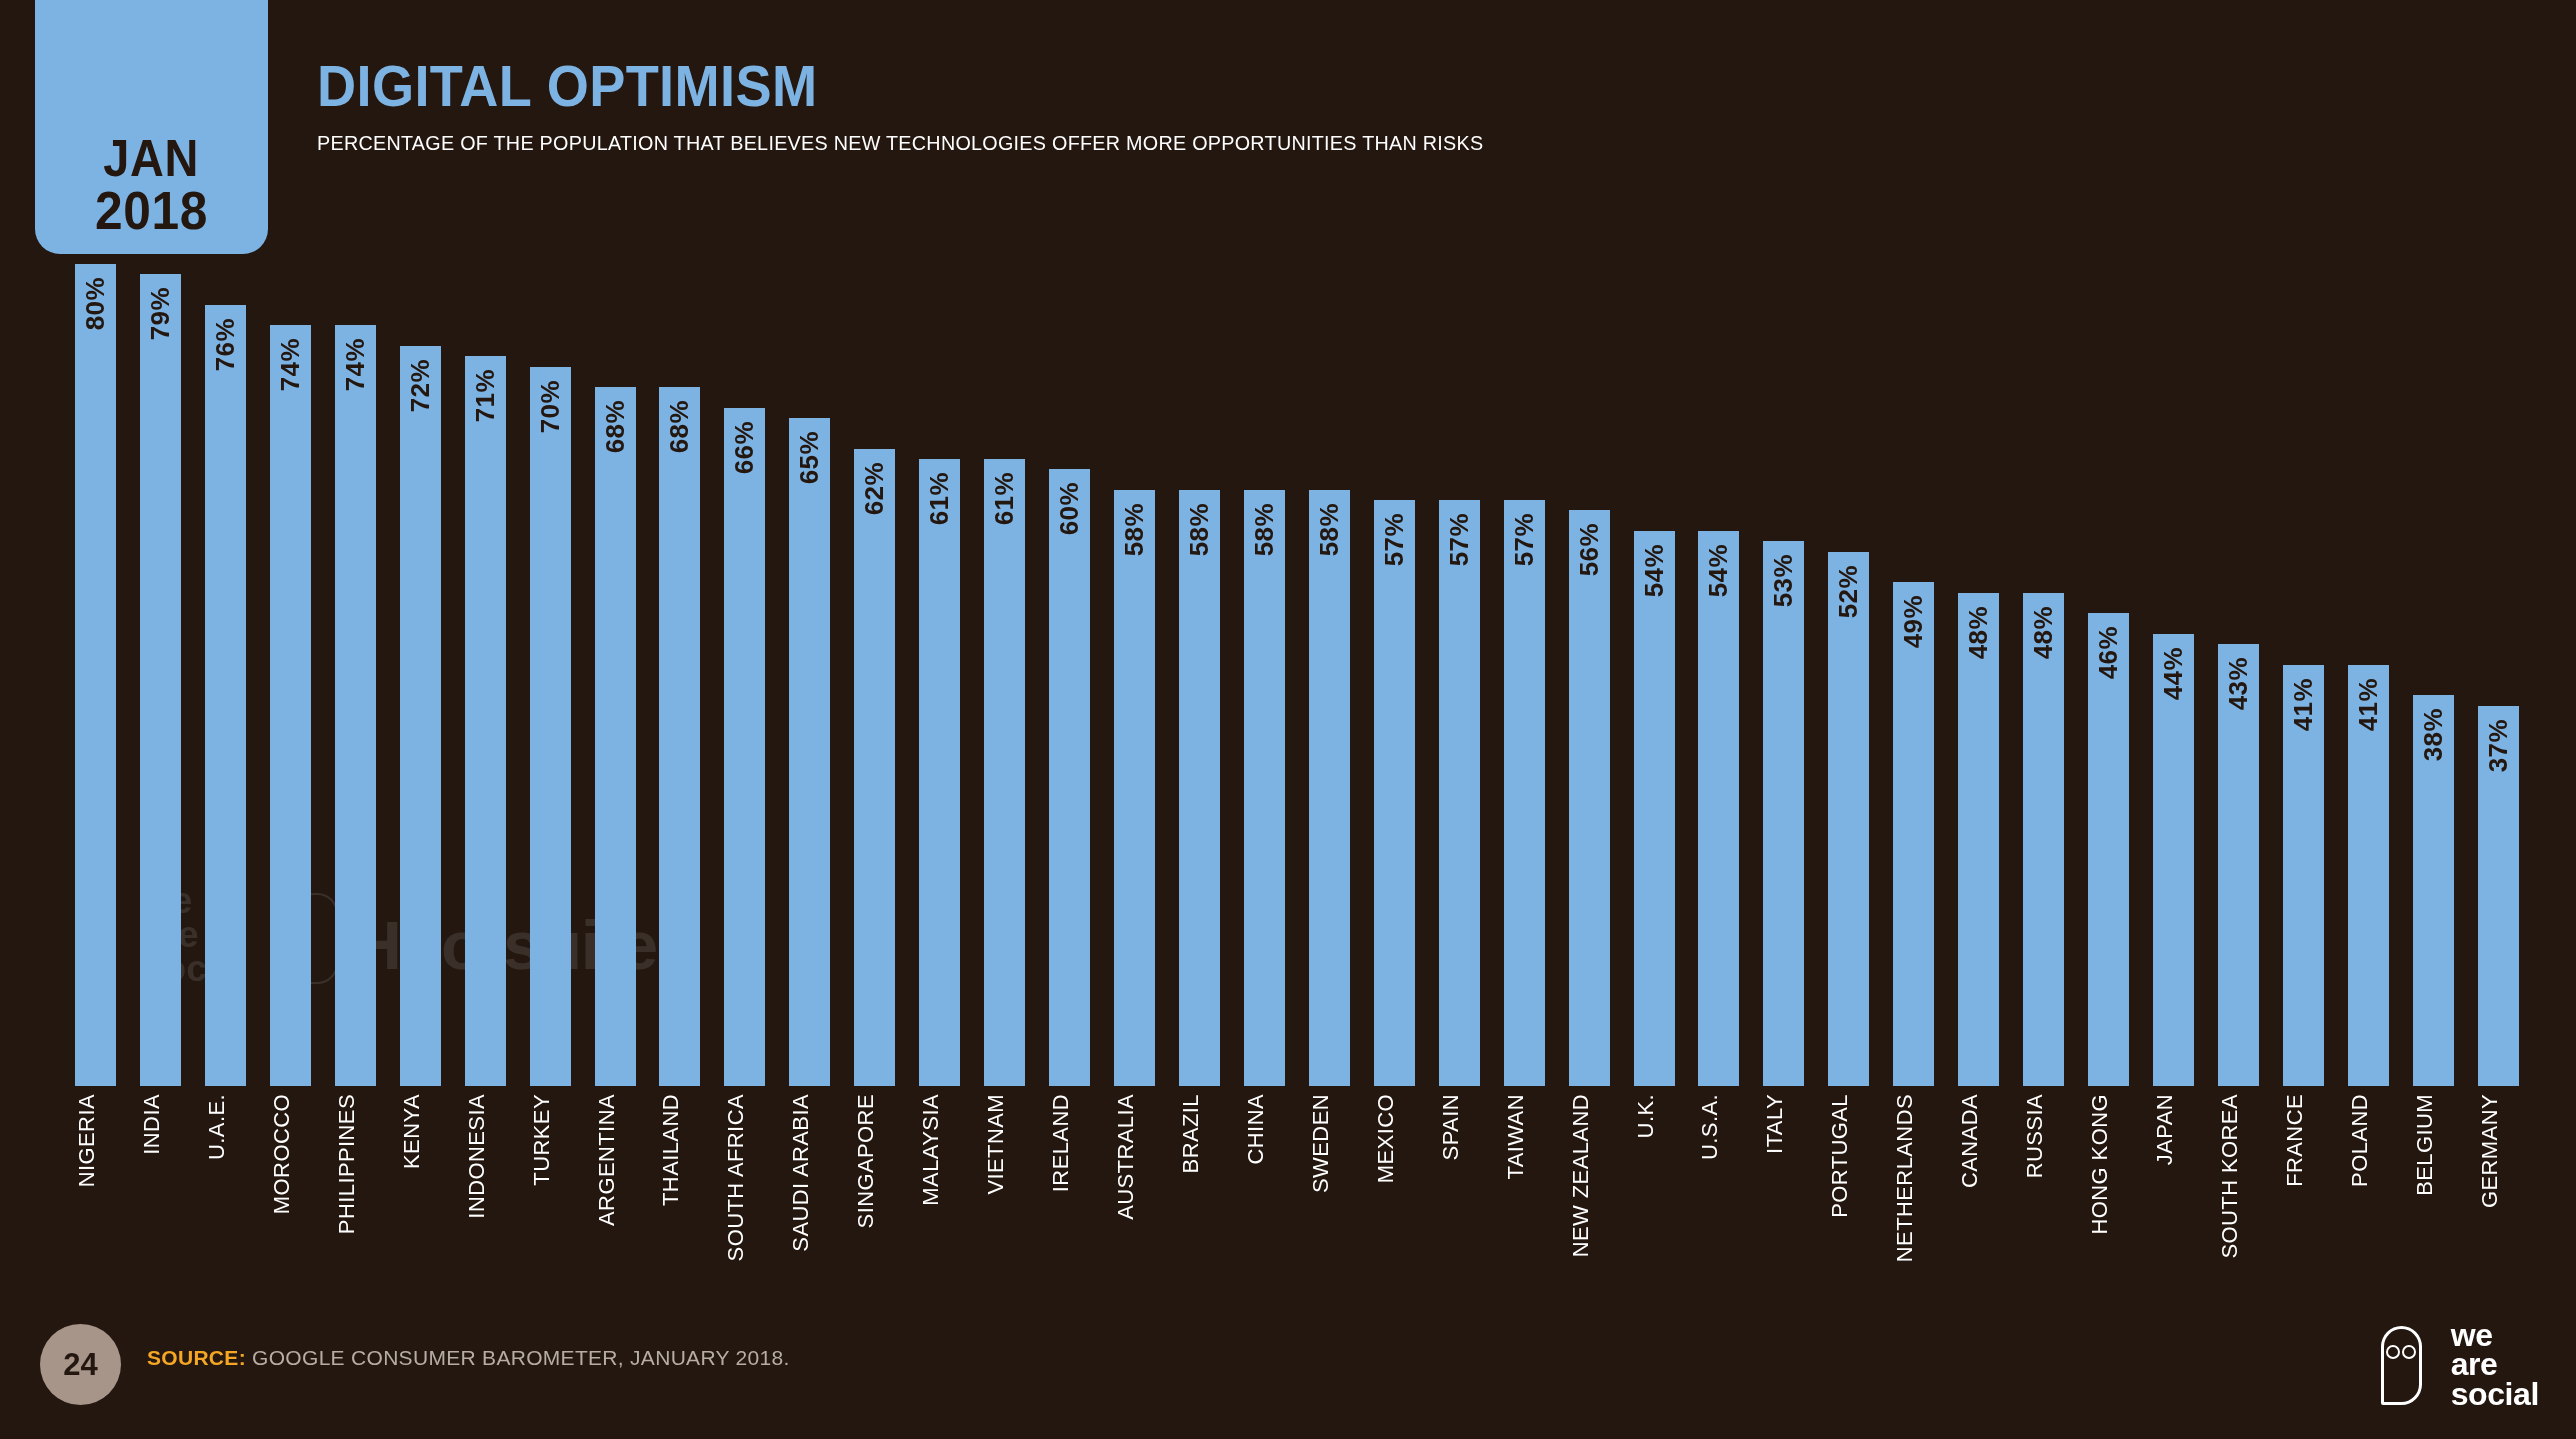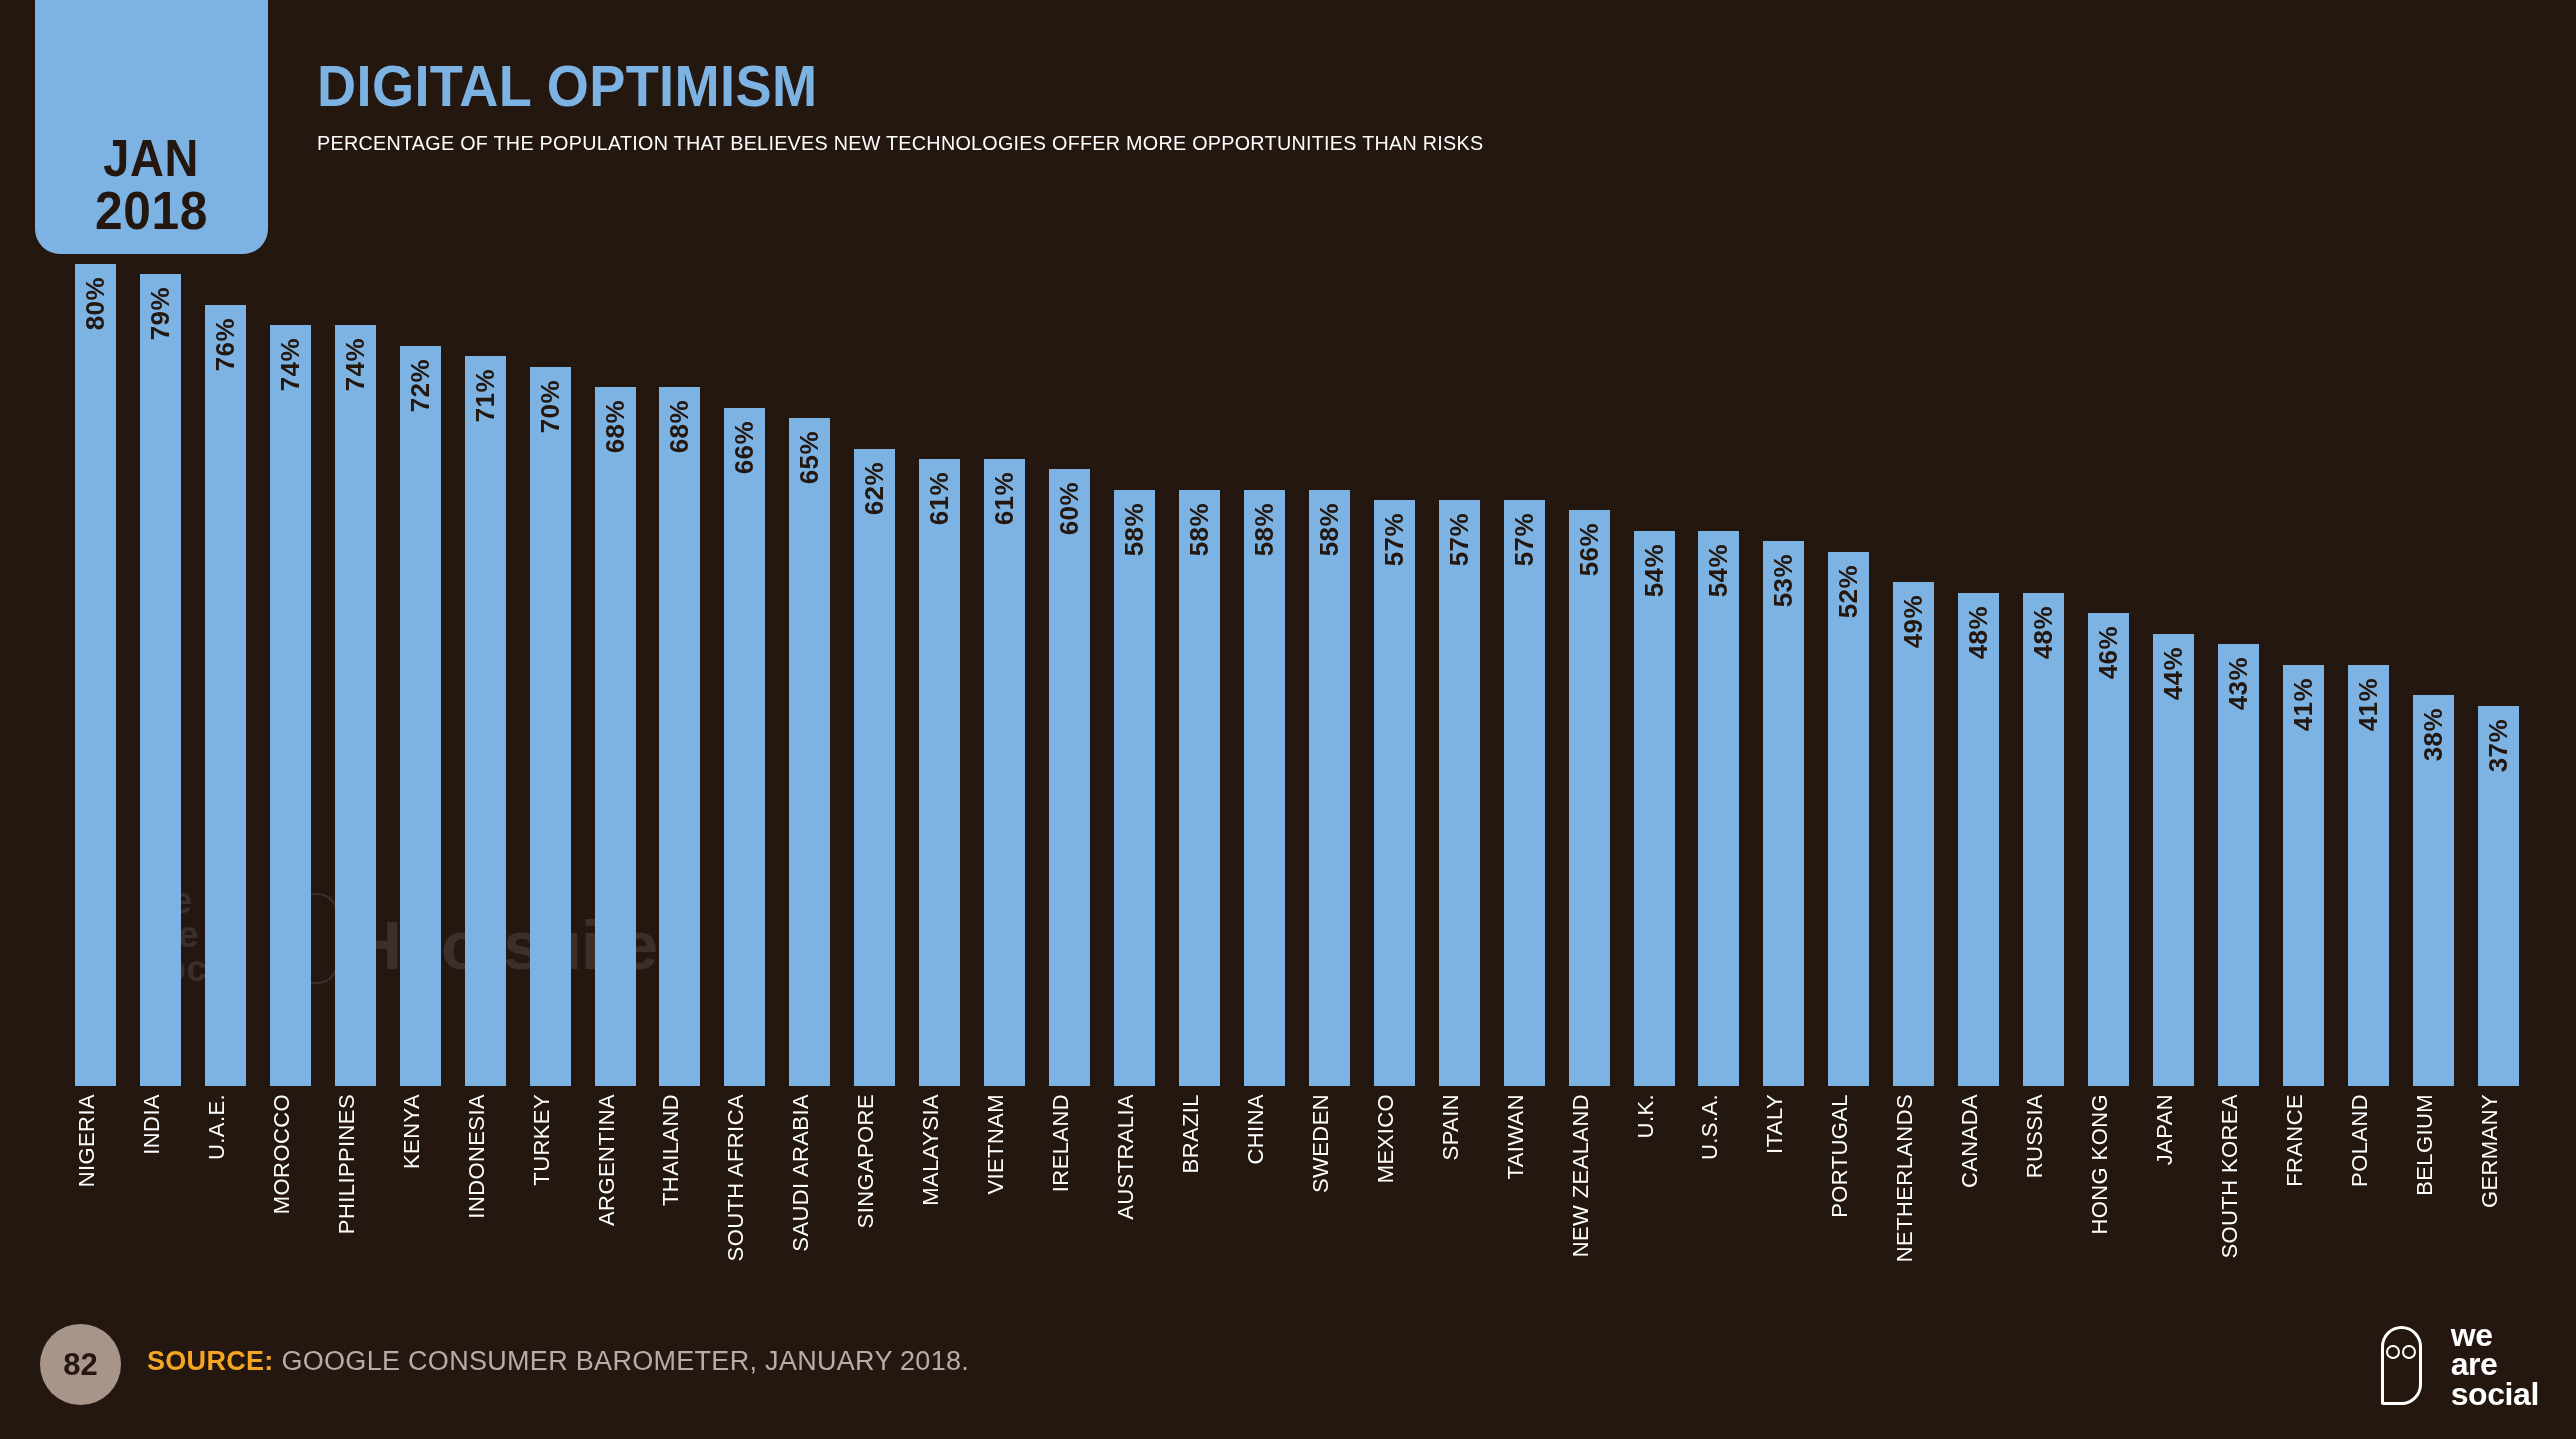--- a/index.html
+++ b/index.html
@@ -209,21 +209,21 @@
     font-size: 31px;
     font-weight: bold;
     display: flex;
     align-items: center;
     justify-content: center;
   }
   #source-line {
     position: absolute;
     left: 147px;
     top: 53px;
-    font-size: 27px;
+    font-size: 21px;
     letter-spacing: 0.3px;
     white-space: nowrap;
   }
   #source-label { color: #f5a623; font-weight: bold; }
   #source-text  { color: #b7ada6; }
 
   #brand-block {
     position: absolute;
     right: 37px;
     top: 28px;
@@ -679,21 +679,21 @@
     </div>
     <div class="label-col">
       <span class="cat-label">BELGIUM</span>
     </div>
     <div class="label-col">
       <span class="cat-label">GERMANY</span>
     </div>
   </div>
 
 <div id="footer">
-  <div id="page-number">82</div>
+  <div id="page-number">24</div>
   <div id="source-line">
     <span id="source-label">SOURCE:</span>
     <span id="source-text">GOOGLE CONSUMER BAROMETER, JANUARY 2018.</span>
   </div>
   <div id="brand-block">
     <div id="hootsuite-logo">
       <div id="owl-mark">
         <span class="eye l"></span>
         <span class="eye r"></span>
       </div>

